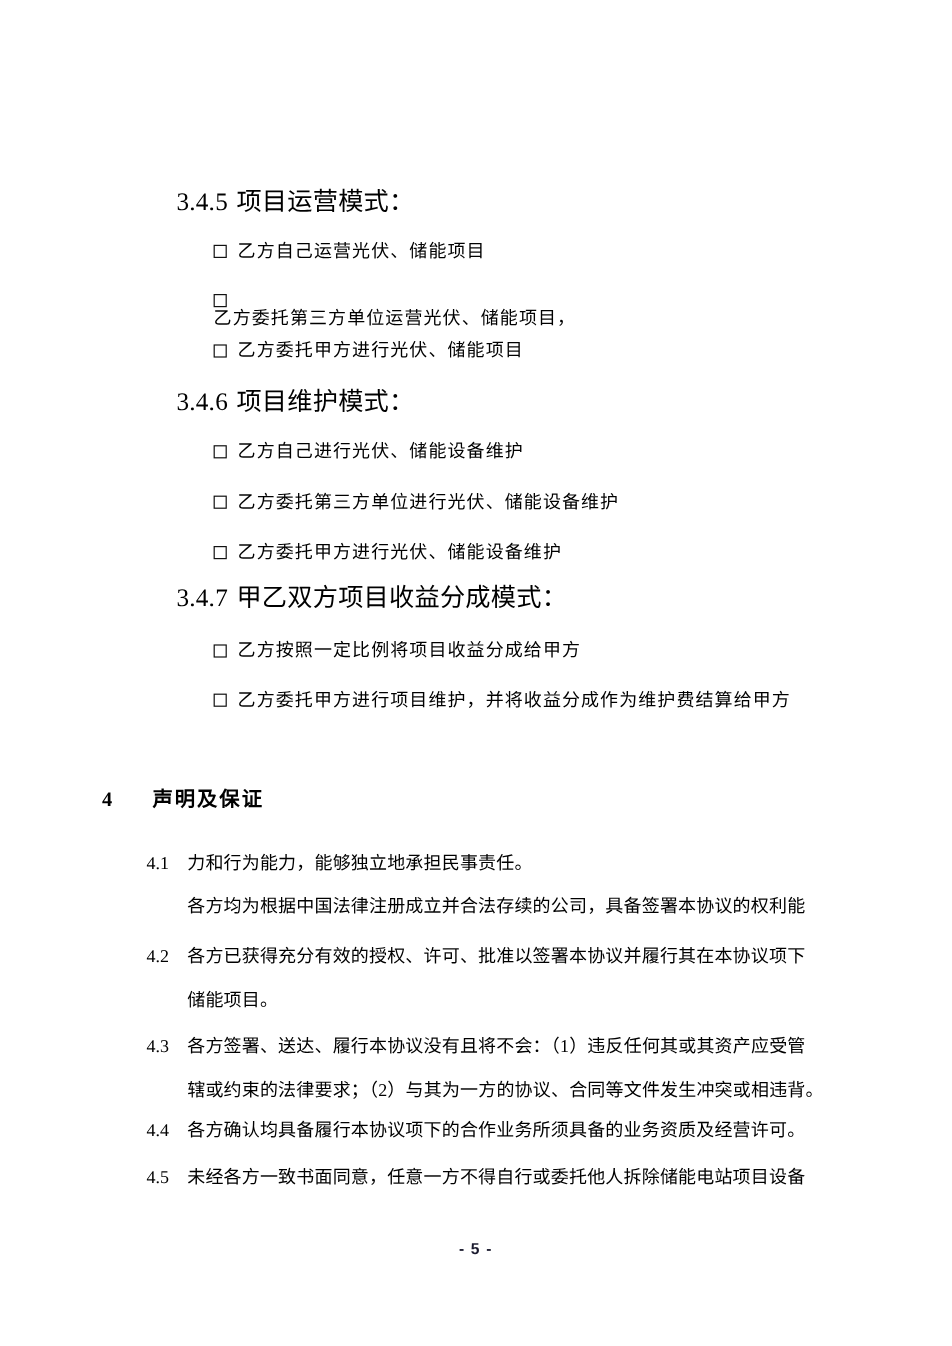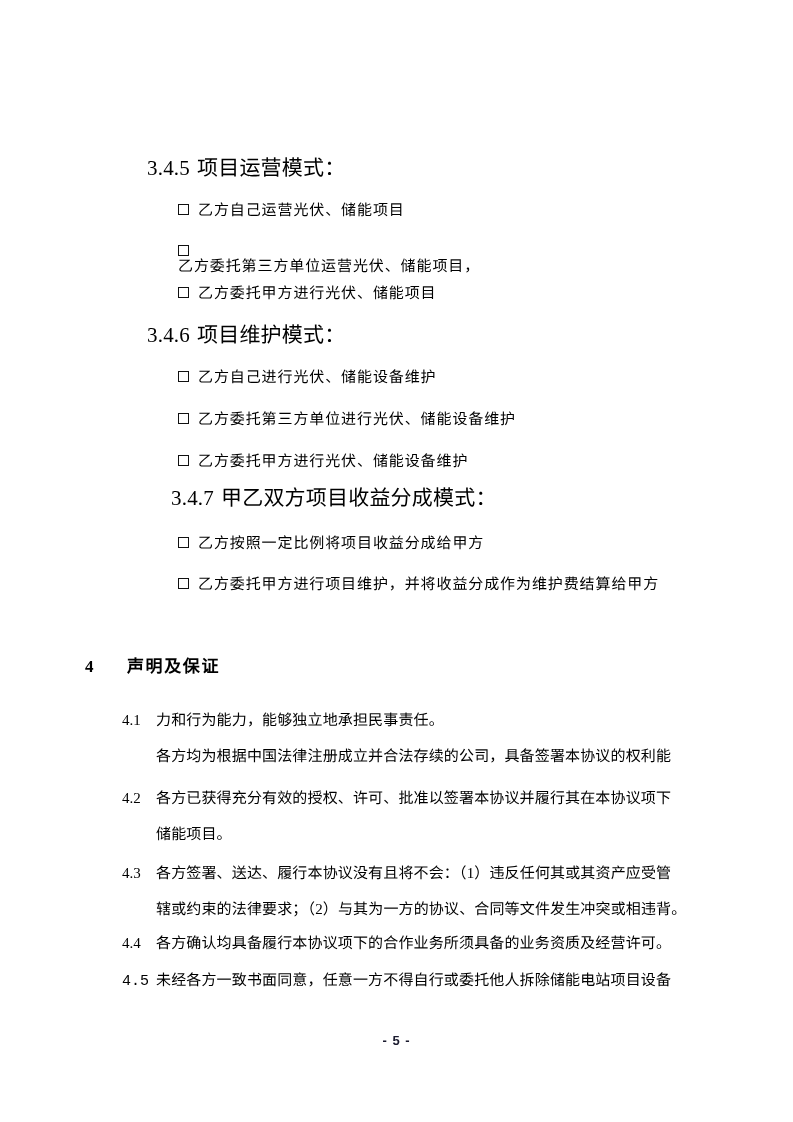--- a/index.html
+++ b/index.html
@@ -150,21 +150,21 @@
     </div>
     <div class="opt-row" style="left:178px; top:409px;">
       <span class="checkbox"></span>
       <span class="opt-text">乙方委托第三方单位进行光伏、储能设备维护</span>
     </div>
     <div class="opt-row" style="left:178px; top:451px;">
       <span class="checkbox"></span>
       <span class="opt-text">乙方委托甲方进行光伏、储能设备维护</span>
     </div>
 
-    <div class="clause-head" style="left:147px; top:488px;margin-left:24px;">
+    <div class="clause-head" style="left:147px; top:488px;">
       <span class="num">3.4.7</span><span class="ttl">甲乙双方项目收益分成模式：</span>
     </div>
 
     <div class="opt-row" style="left:178px; top:533px;">
       <span class="checkbox"></span>
       <span class="opt-text">乙方按照一定比例将项目收益分成给甲方</span>
     </div>
     <div class="opt-row" style="left:178px; top:574px;">
       <span class="checkbox"></span>
       <span class="opt-text">乙方委托甲方进行项目维护，并将收益分成作为维护费结算给甲方</span>
@@ -198,21 +198,21 @@
       </span>
     </div>
 
     <div class="para" style="left:122px; top:925px;">
       <span class="pnum">4.4</span>
       <span class="ptext">
         <span class="ln">各方确认均具备履行本协议项下的合作业务所须具备的业务资质及经营许可。</span>
       </span>
     </div>
 
-    <div class="para" style="left:122px; top:964px;font-family:Liberation Mono, monospace;">
+    <div class="para" style="left:122px; top:964px;">
       <span class="pnum">4.5</span>
       <span class="ptext">
         <span class="ln">未经各方一致书面同意，任意一方不得自行或委托他人拆除储能电站项目设备</span>
       </span>
     </div>
 
     <div class="footer" style="top:1033px;">- 5 -</div>
 
   </div>
 </div>

